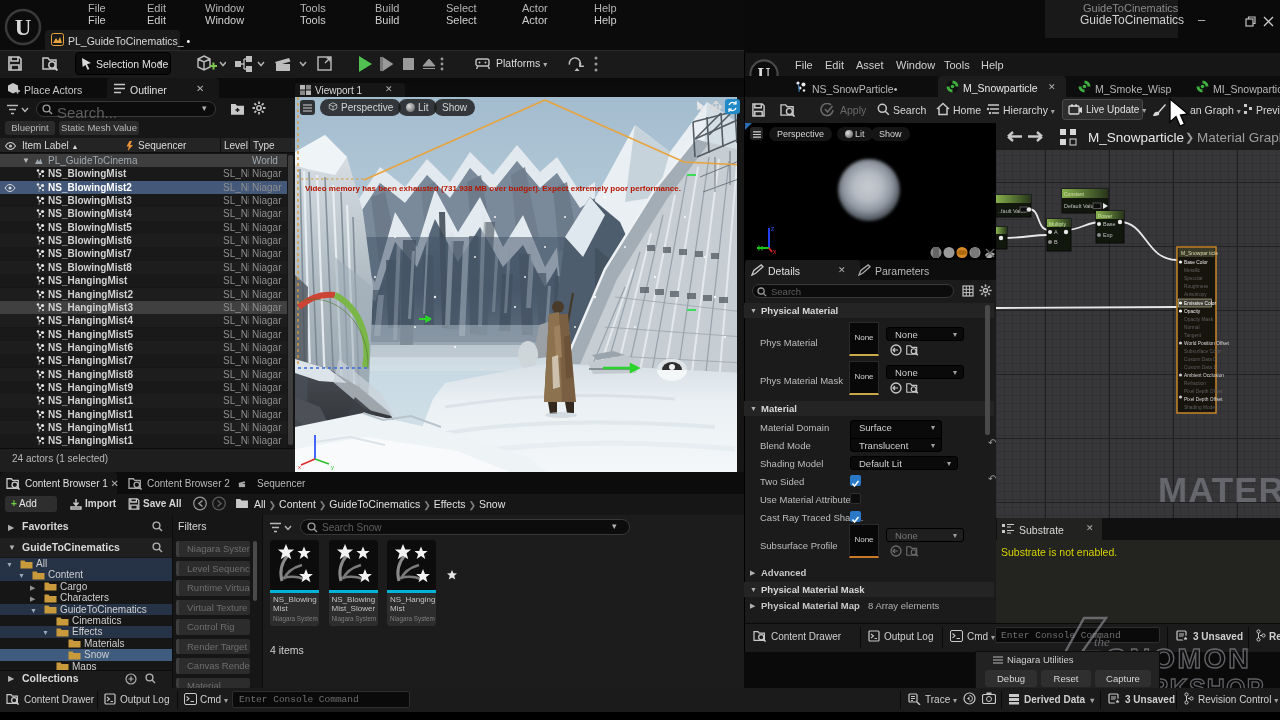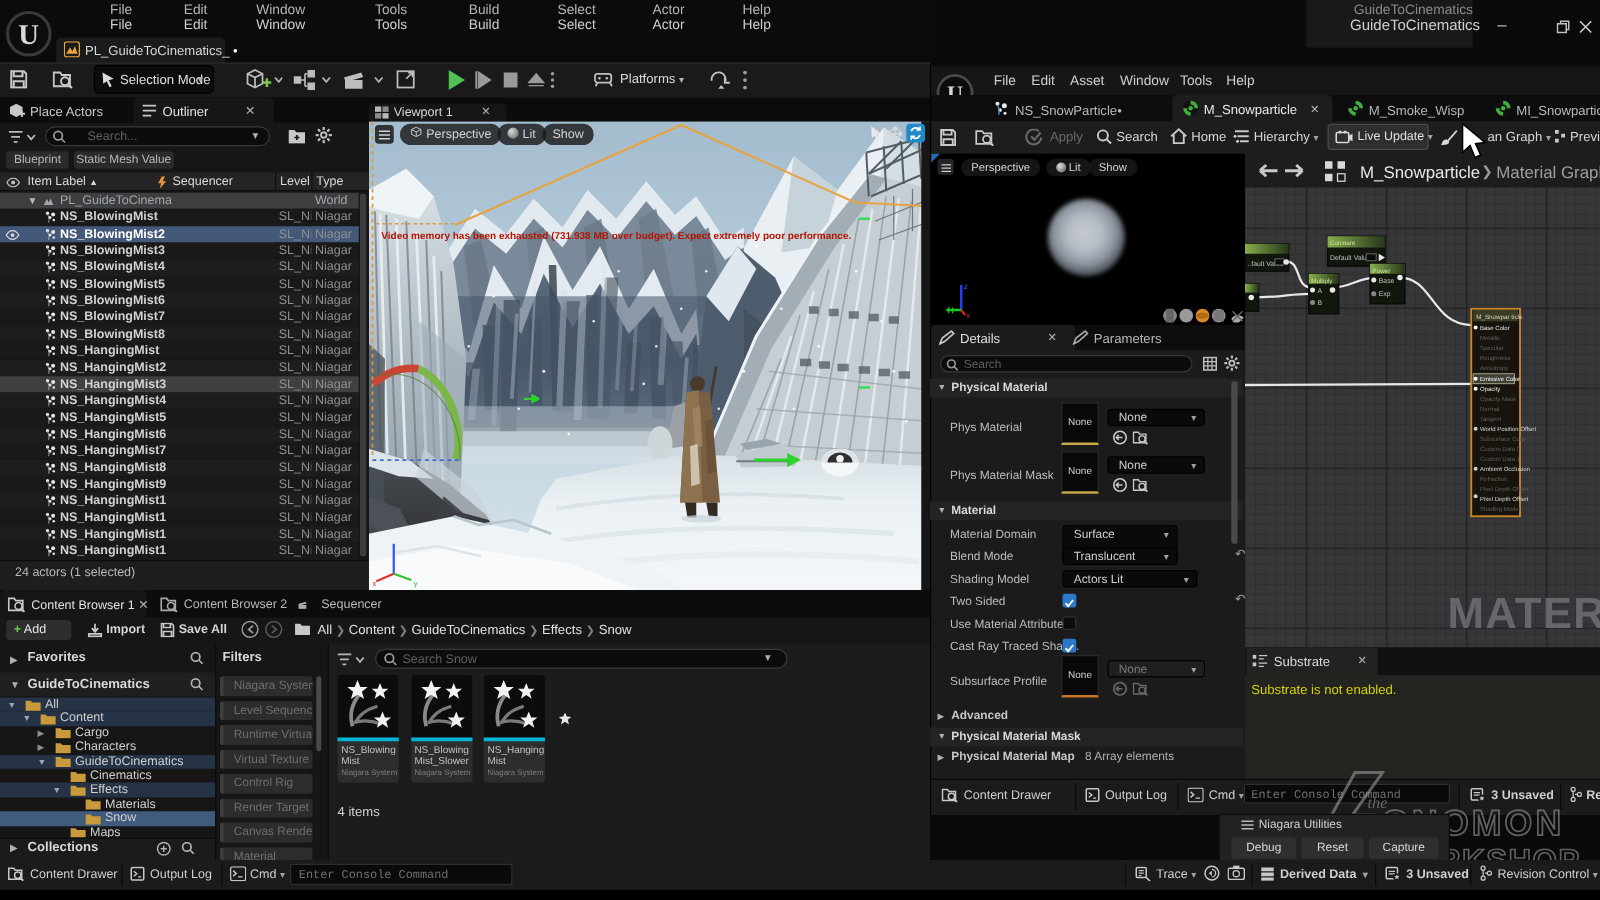--- a/index.html
+++ b/index.html
@@ -143,21 +143,21 @@
 
 <svg class="a" style="left:7px;top:104px" width="22" height="11" viewBox="0 0 22 11">
       <path d="M0 1.5 h11 M2 5.5 h7 M4 9.5 h3" stroke="#b8b8b8" stroke-width="1.5"></path>
       <path d="M15 4 l3 3.5 3-3.5" fill="none" stroke="#b8b8b8" stroke-width="1.4"></path>
     </svg>
 <div class="a" style="left:36px;top:101px;width:180px;height:16px;background:#0c0c0c;border:1px solid #383838;border-radius:8px"></div>
 <svg class="a" style="left:42px;top:104px" width="11" height="11" viewBox="0 0 11 11">
       <circle cx="4.5" cy="4.5" r="3.4" fill="none" stroke="#9a9a9a" stroke-width="1.4"></circle>
       <path d="M7 7 L10 10" stroke="#9a9a9a" stroke-width="1.4"></path>
     </svg>
-<div class="a tx" style="left:70px;top:104px;font-size:10px;color:#5f5f5f">Search...</div>
+<div class="a tx" style="left:57px;top:104px;font-size:15px;color:#5f5f5f">Search...</div>
 <div class="a tx" style="left:202px;top:103px;font-size:9px;color:#b0b0b0">▾</div>
 <svg class="a" style="left:230px;top:102px" width="15" height="13" viewBox="0 0 15 13">
       <path d="M1 2 h4.5 l1.5 1.8 H14 v9 H1z" fill="#c8c8c8"></path>
       <path d="M7.5 6 v4 M5.5 8 h4" stroke="#161616" stroke-width="1.3"></path>
     </svg>
 <svg class="a" style="left:252px;top:101px" width="14" height="14" viewBox="0 0 14 14">
       <circle cx="7" cy="7" r="2.2" fill="none" stroke="#c0c0c0" stroke-width="1.5"></circle>
       <g stroke="#c0c0c0" stroke-width="1.8">
         <path d="M7 0.5 V3 M7 11 V13.5 M0.5 7 H3 M11 7 H13.5 M2.4 2.4 L4.2 4.2 M9.8 9.8 L11.6 11.6 M11.6 2.4 L9.8 4.2 M4.2 9.8 L2.4 11.6"></path>
       </g>
@@ -625,21 +625,21 @@
 <svg class="a" style="left:125px;top:673px" width="12" height="12" viewBox="0 0 12 12">
       <circle cx="6" cy="6" r="5" fill="none" stroke="#b0b0b0" stroke-width="1.2"></circle>
       <path d="M6 3.5 v5 M3.5 6 h5" stroke="#b0b0b0" stroke-width="1.2"></path>
     </svg>
 <svg class="a" style="left:145px;top:673px" width="11" height="11" viewBox="0 0 11 11">
       <circle cx="4.5" cy="4.5" r="3.4" fill="none" stroke="#b0b0b0" stroke-width="1.4"></circle>
       <path d="M7 7 L10 10" stroke="#b0b0b0" stroke-width="1.4"></path>
     </svg>
 
 <div class="a" style="left:172px;top:515px;width:1px;height:173px;background:#0c0c0c"></div>
-<div class="a tx" style="left:178px;top:520px;font-size:10.5px;color:#d8d8d8;font-weight:bold">Filters</div>
+<div class="a tx" style="left:178px;top:520px;font-size:10.5px;color:#d8d8d8;font-weight:normal">Filters</div>
 <div class="fch" style="top:541px">Niagara System</div>
 <div class="fch" style="top:560.5px">Level Sequence</div>
 <div class="fch" style="top:580px">Runtime Virtual Te</div>
 <div class="fch" style="top:599.5px">Virtual Texture Bu</div>
 <div class="fch" style="top:619px">Control Rig</div>
 <div class="fch" style="top:638.5px">Render Target</div>
 <div class="fch" style="top:658px">Canvas Render Ta</div>
 <div class="fch" style="top:677.5px;height:10px">Material</div>
 <div class="a" style="left:253px;top:541px;width:4px;height:60px;background:#4a4a4a;border-radius:2px"></div>
 <div class="a" style="left:262px;top:515px;width:1px;height:173px;background:#0c0c0c"></div>
@@ -1189,21 +1189,21 @@
       <circle cx="10" cy="9" r="3.2" fill="none" stroke="#c8c8c8" stroke-width="1.5"></circle>
       <path d="M12.5 11.5 L15.5 14.5" stroke="#c8c8c8" stroke-width="1.8"></path>
     </svg>
 <div class="sechd" style="top:401px"><span style="position:absolute;left:6px;font-size:7px;color:#b0b0b0">▼</span>Material</div>
 <div class="dlbl" style="left:760px;top:422px">Material Domain</div>
 <div class="ddn" style="left:850px;top:420px;width:92px;height:29px;line-height:13px;background:#0a0a0a;color:#cfcfcf"><span style="margin-left:8px">Surface</span><span style="position:absolute;right:6px;font-size:8px;color:#a0a0a0">▾</span></div>
 <div class="dlbl" style="left:760px;top:440px">Blend Mode</div>
 <div class="ddn" style="left:850px;top:438px;width:92px;height:14px;line-height:13px;background:#0a0a0a;color:#cfcfcf"><span style="margin-left:8px">Translucent</span><span style="position:absolute;right:6px;font-size:8px;color:#a0a0a0">▾</span></div>
 <div class="a tx" style="left:988px;top:437px;font-size:10px;color:#9a9a9a">↶</div>
 <div class="dlbl" style="left:760px;top:458px">Shading Model</div>
-<div class="ddn" style="left:850px;top:456px;width:108px;height:14px;line-height:13px;background:#0a0a0a;color:#cfcfcf"><span style="margin-left:8px">Actors Lit</span><span style="position:absolute;right:6px;font-size:8px;color:#a0a0a0">▾</span></div>
+<div class="ddn" style="left:850px;top:456px;width:108px;height:14px;line-height:13px;background:#0a0a0a;color:#cfcfcf"><span style="margin-left:8px">Default Lit</span><span style="position:absolute;right:6px;font-size:8px;color:#a0a0a0">▾</span></div>
 <div class="dlbl" style="left:760px;top:476px">Two Sided</div>
 <div class="a" style="left:850px;top:475px;width:11px;height:11px;background:#2a78c8;border-radius:2px"><svg width="11" height="11" viewBox="0 0 11 11">
         <path d="M2.5 5.5 l2 2.5 4-5" stroke="#fff" stroke-width="1.5" fill="none"></path>
       </svg></div>
 <div class="a tx" style="left:988px;top:473px;font-size:10px;color:#9a9a9a">↶</div>
 <div class="dlbl" style="left:760px;top:494px">Use Material Attributes</div>
 <div class="a" style="left:850px;top:493px;width:11px;height:11px;background:#0c0c0c;border:1px solid #2e2e2e;border-radius:2px"></div>
 <div class="dlbl" style="left:760px;top:512px">Cast Ray Traced Shad...</div>
 <div class="a" style="left:850px;top:511px;width:11px;height:11px;background:#2a78c8;border-radius:2px"><svg width="11" height="11" viewBox="0 0 11 11">
         <path d="M2.5 5.5 l2 2.5 4-5" stroke="#fff" stroke-width="1.5" fill="none"></path>

